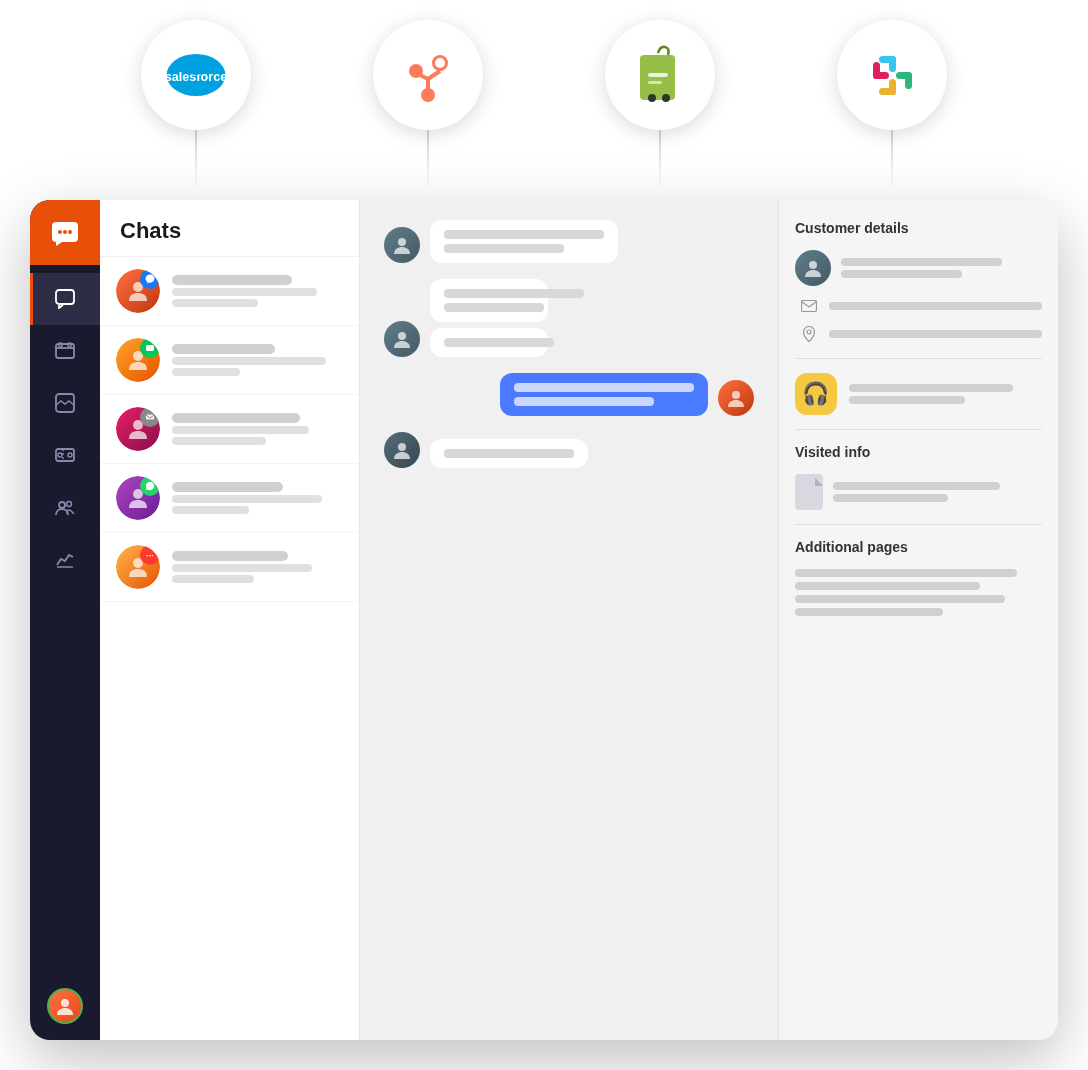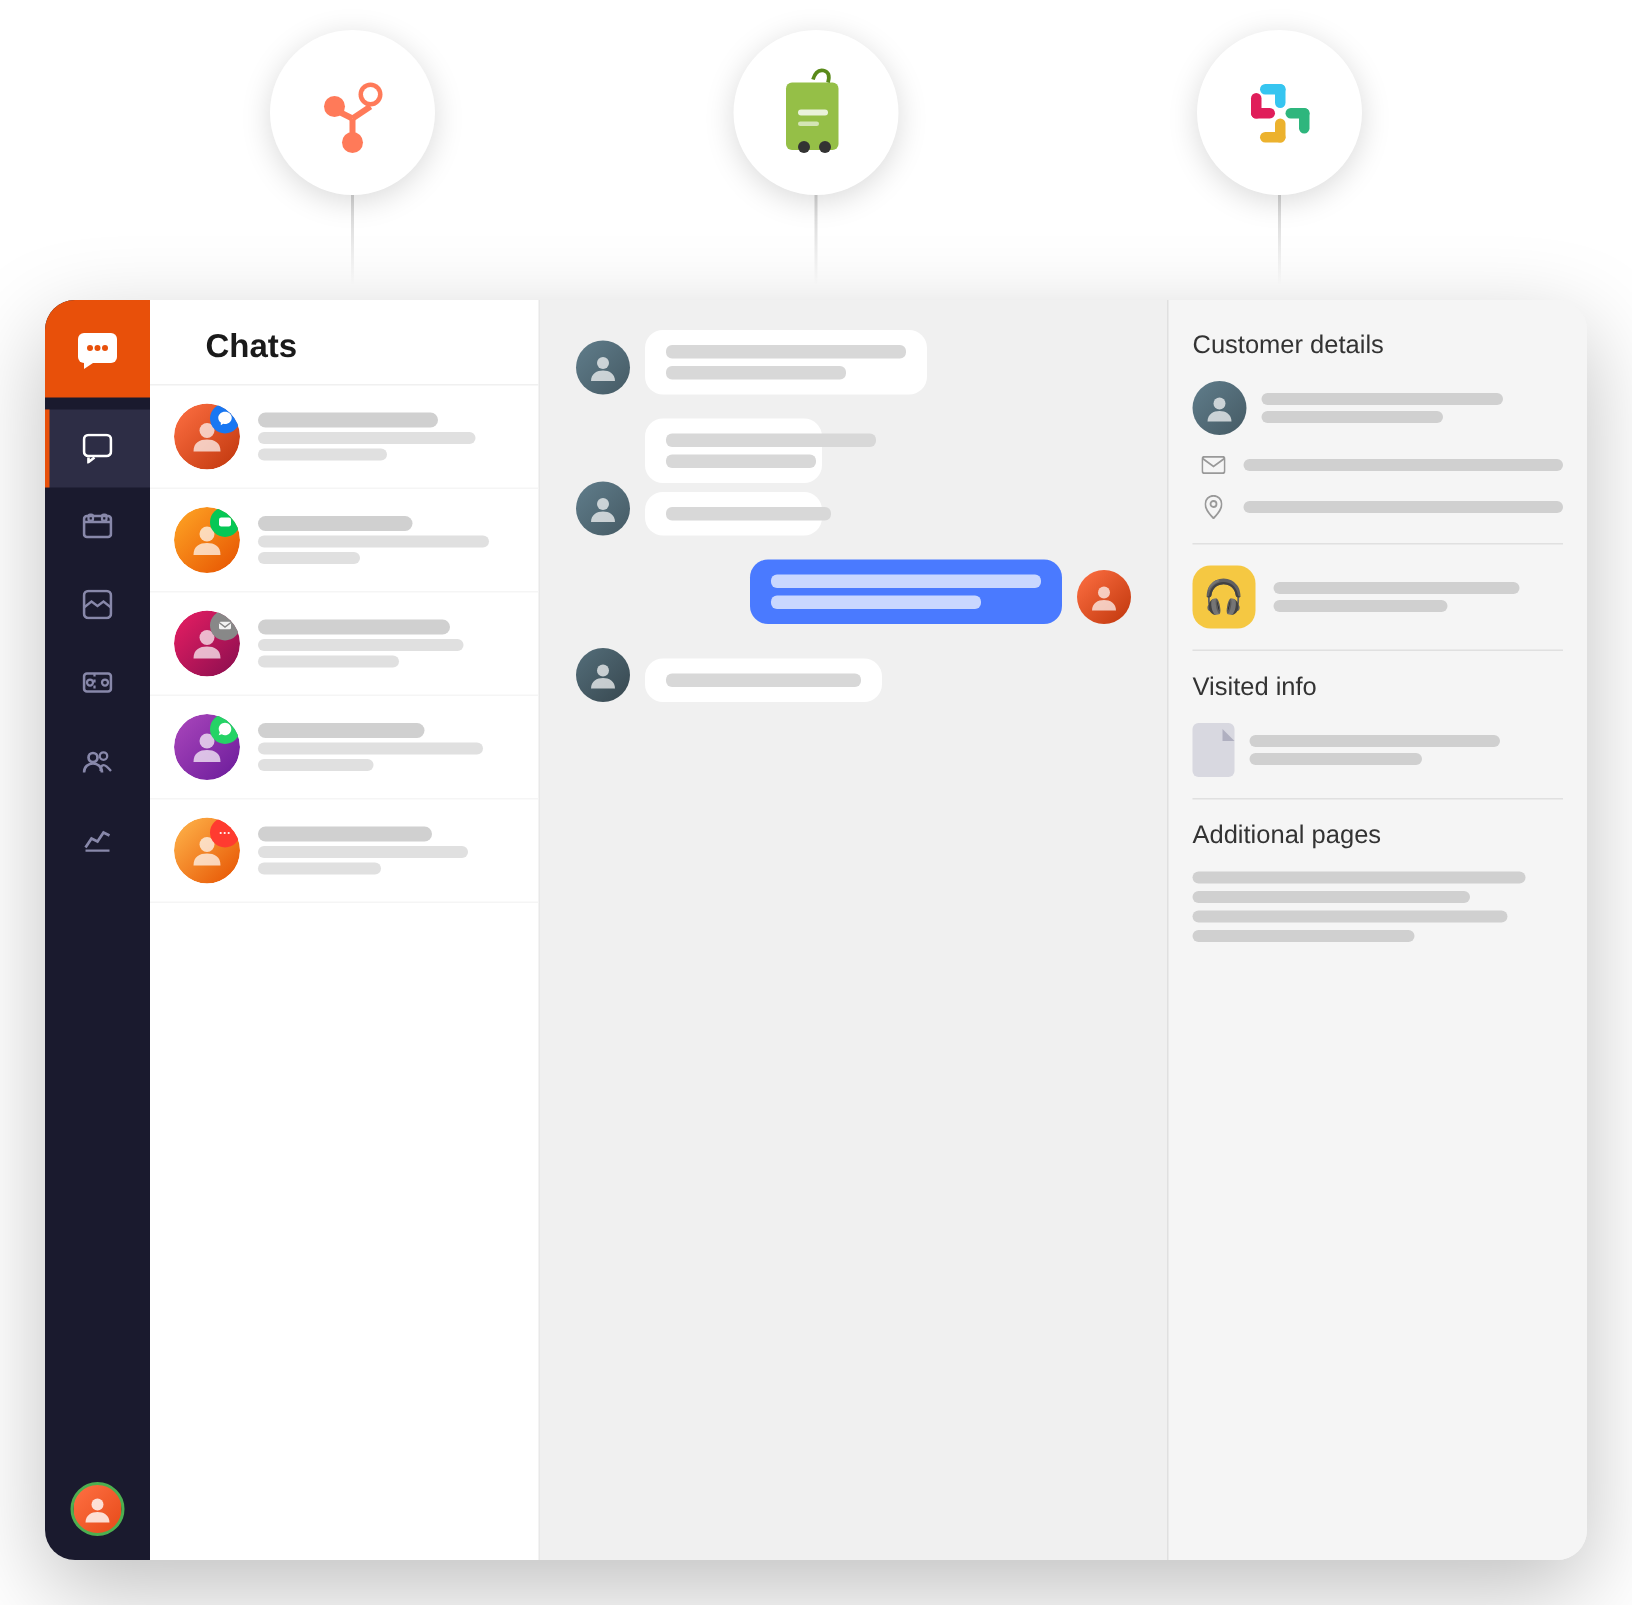--- a/index.html
+++ b/index.html
@@ -145,21 +145,21 @@
     
     .chat-list-panel {
       width: 260px;
       background: #ffffff;
       border-right: 1px solid #e8e8e8;
       display: flex;
       flex-direction: column;
       flex-shrink: 0;
     }
     .chat-list-header {
-      padding: 18px 37px 12px;
+      padding: 18px 20px 12px;
       font-size: 22px;
       font-weight: 700;
       color: #1a1a1a;
       border-bottom: 1px solid #f0f0f0;
     }
     .chat-list {
       overflow-y: auto;
       flex: 1;
     }
     .chat-item {
@@ -283,22 +283,22 @@
     
     .right-panel {
       width: 280px;
       background: #f5f5f5;
       border-left: 1px solid #e0e0e0;
       padding: 20px 16px;
       overflow-y: auto;
       flex-shrink: 0;
     }
     .right-section-title {
-      font-size: 17px;
-      font-weight: 400;
+      font-size: 14px;
+      font-weight: 700;
       color: #333;
       margin-bottom: 14px;
     }
     .customer-details-row {
       display: flex;
       align-items: center;
       gap: 10px;
       margin-bottom: 10px;
     }
     .cd-avatar {
@@ -398,20 +398,27 @@
       height: 8px;
       border-radius: 4px;
       background: #d0d0d0;
     }
   </style>
 </head>
 <body>
 
 <div class="integrations-row">
 
+  <div class="integration-circle">
+    <svg class="sf-logo" viewBox="0 0 100 68">
+      <ellipse cx="50" cy="34" rx="42" ry="30" fill="#00a1e0"></ellipse>
+      <text x="50" y="42" text-anchor="middle" font-size="18" fill="white" font-family="sans-serif" font-weight="bold">salesforce</text>
+      <ellipse cx="50" cy="20" rx="20" ry="14" fill="#00a1e0"></ellipse>
+    </svg>
+  </div>
 
   <div class="integration-circle">
     <svg width="60" height="60" viewBox="0 0 60 60">
       <circle cx="42" cy="18" r="8" fill="#ff7a59"></circle>
       <line x1="42" y1="26" x2="30" y2="34" stroke="#ff7a59" stroke-width="4"></line>
       <line x1="30" y1="34" x2="18" y2="28" stroke="#ff7a59" stroke-width="4"></line>
       <line x1="30" y1="34" x2="30" y2="50" stroke="#ff7a59" stroke-width="4"></line>
       <circle cx="18" cy="26" r="7" fill="#ff7a59"></circle>
       <circle cx="30" cy="50" r="7" fill="#ff7a59"></circle>
       <circle cx="42" cy="18" r="5" fill="white"></circle>

